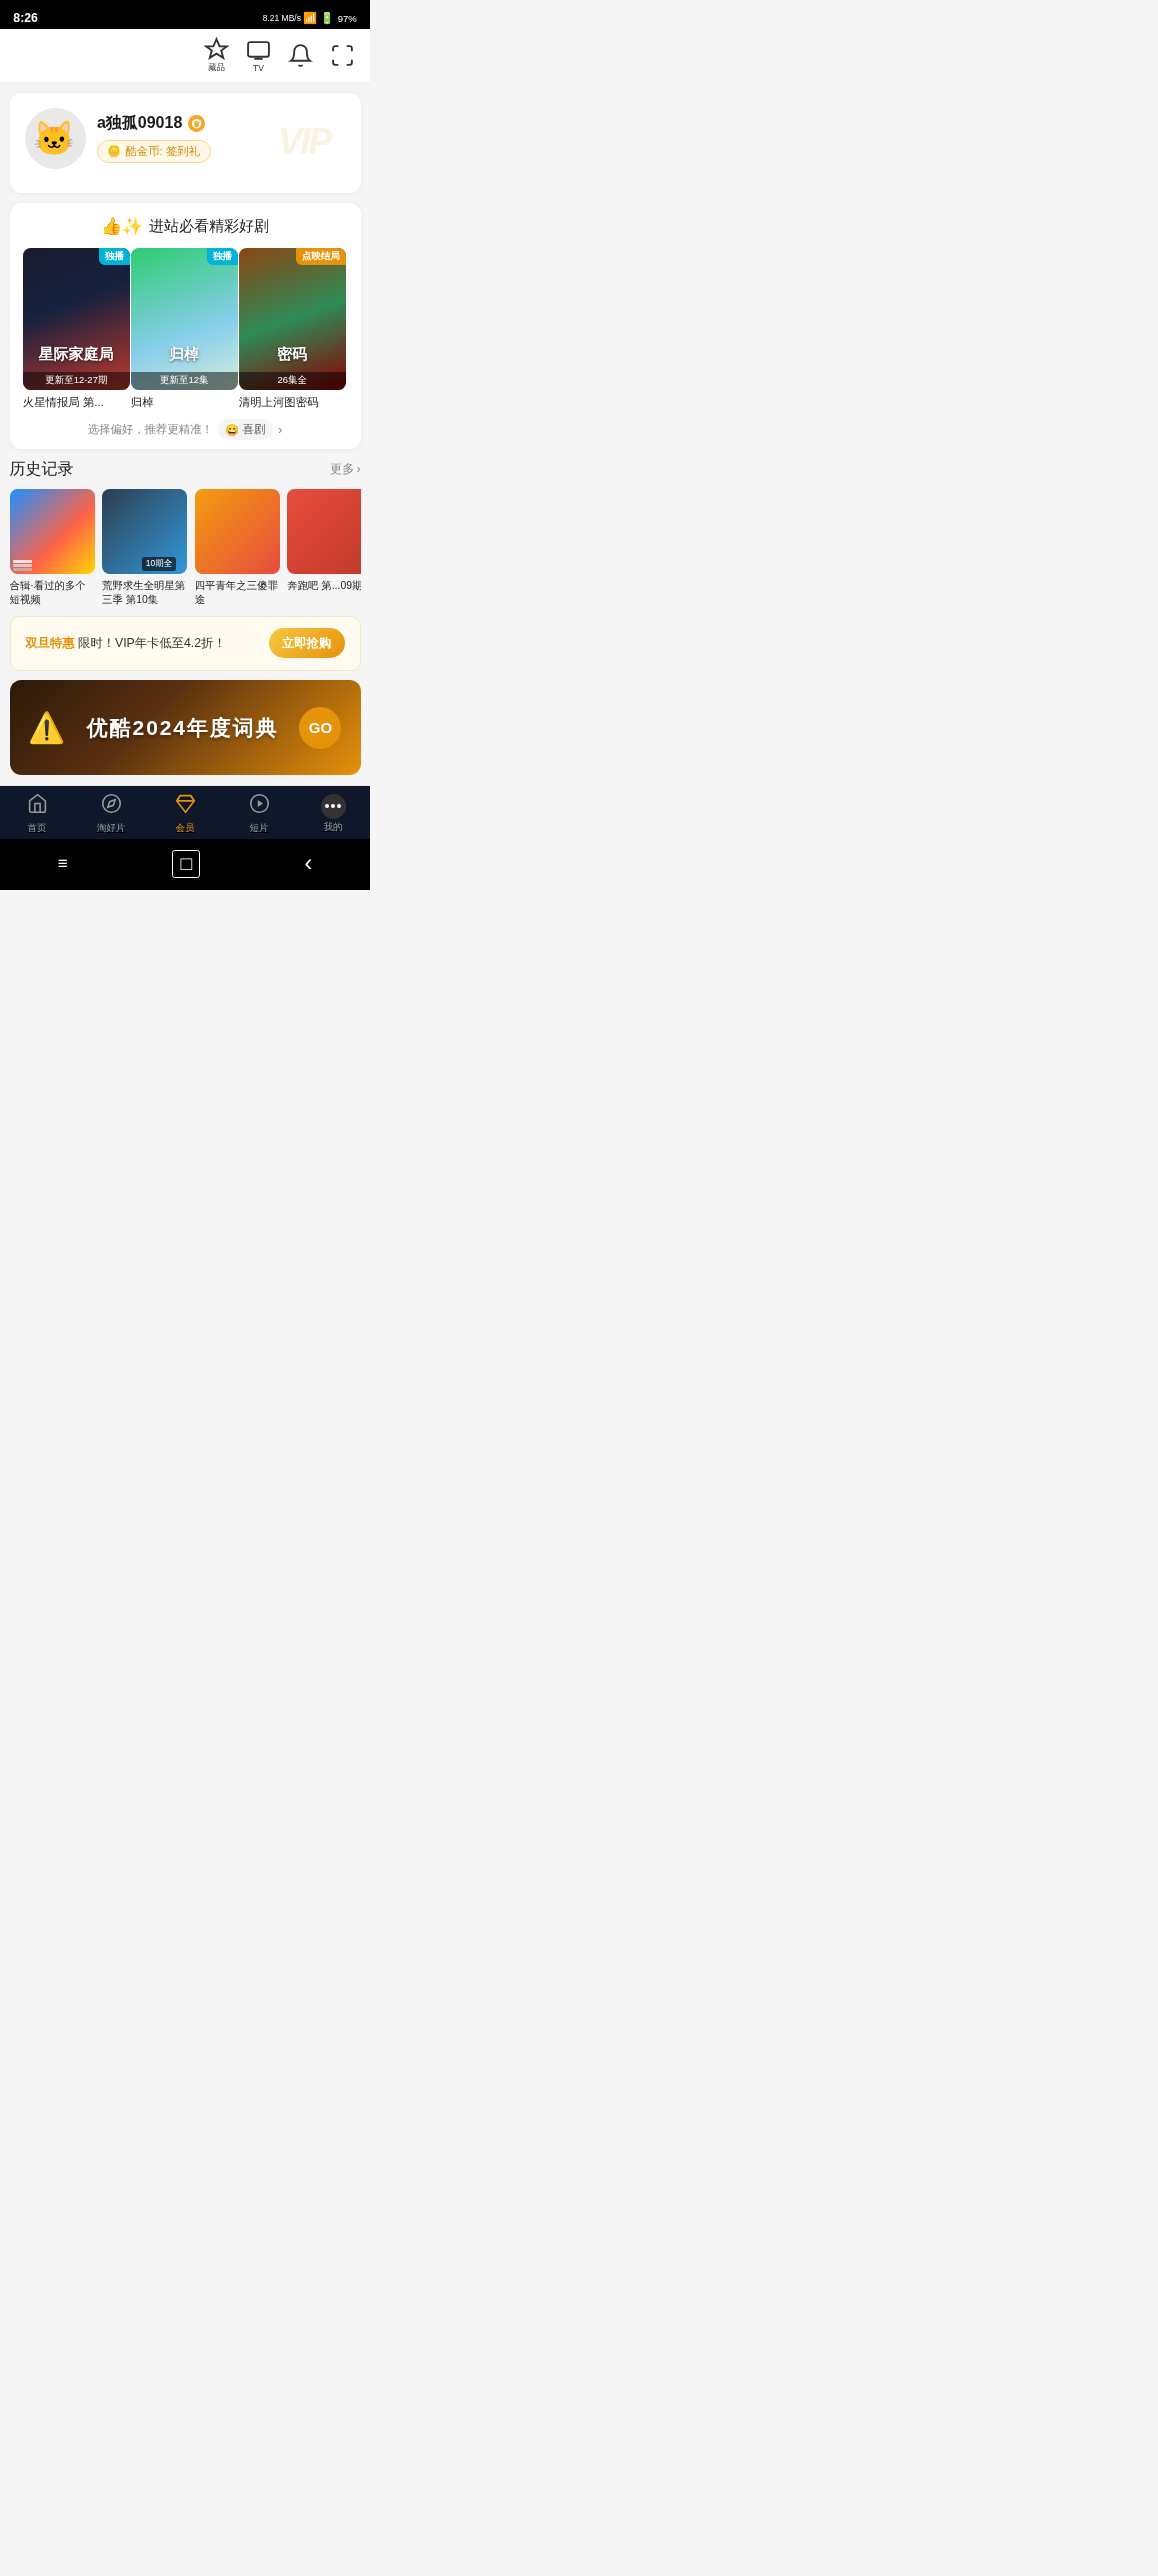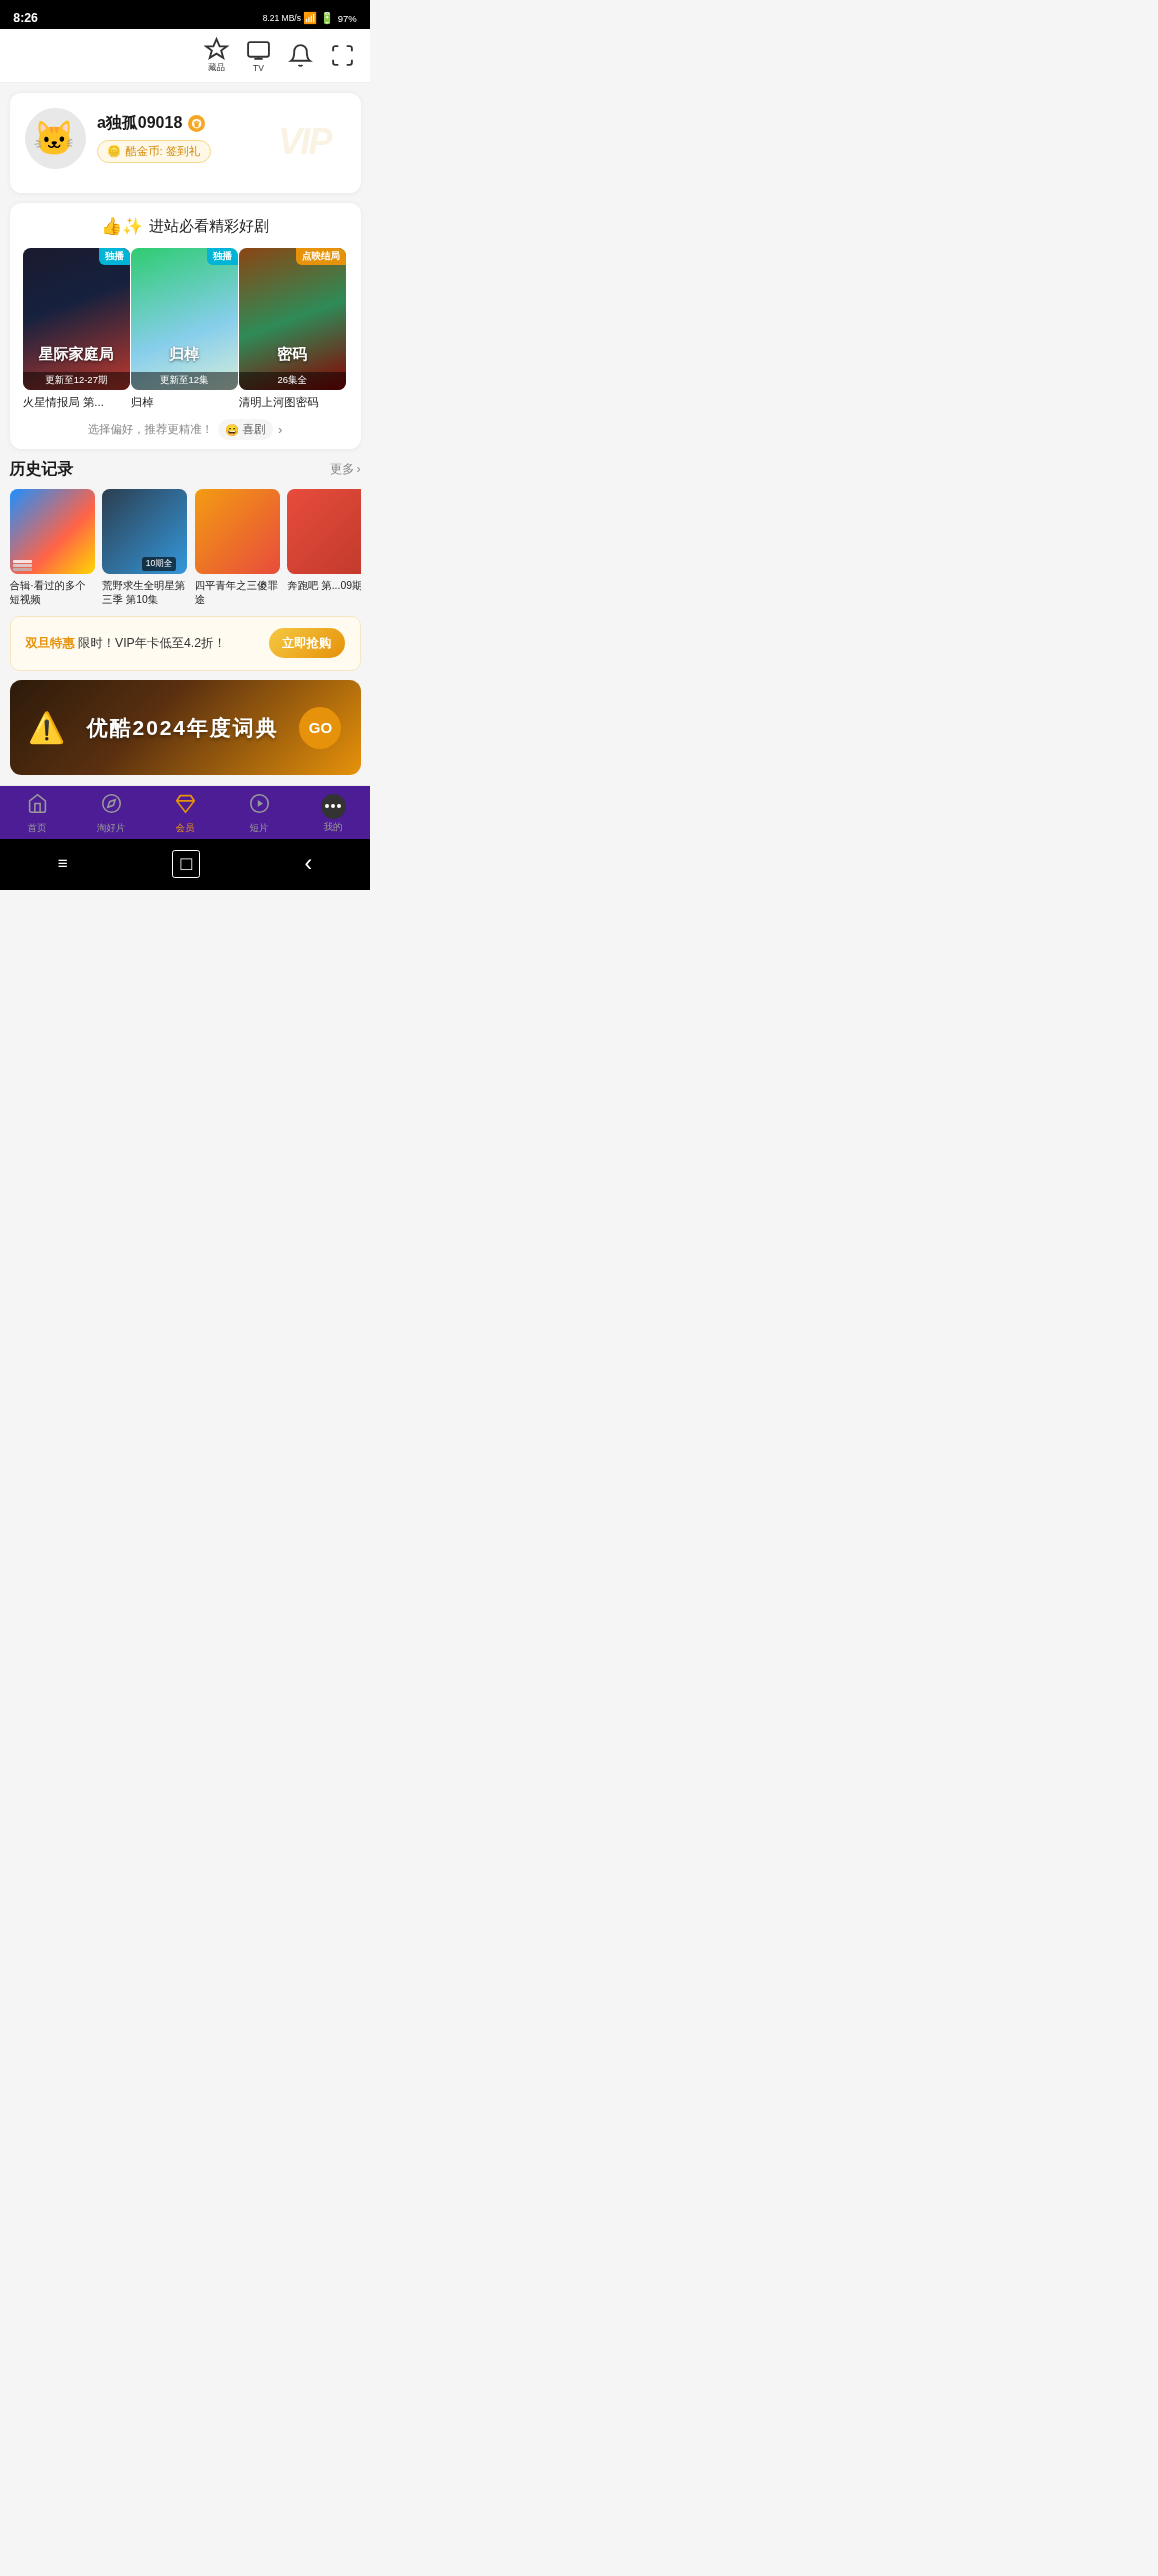--- a/index.html
+++ b/index.html
@@ -301,21 +301,21 @@
       margin: 9.5px 9.5px;
     }
     .history-header {
       display: flex;
       justify-content: space-between;
       align-items: center;
       margin-bottom: 9.5px;
     }
     .history-title {
       font-size: 16px;
-      font-weight: 700;
+      font-weight: 400;
       color: #1a1a1a;
     }
     .more-link {
       font-size: 12.3px;
       color: #888;
       cursor: pointer;
       display: flex;
       align-items: center;
       gap: 1.9px;
     }
@@ -449,28 +449,29 @@
       display: flex;
       align-items: center;
       justify-content: center;
       font-size: 15px;
       font-weight: 800;
       cursor: pointer;
     }
 
     
     .bottom-nav {
-      background: #4c1d95;
+      background: #0f172a;
       border-top: 0.9px solid #e8e8e8;
       display: flex;
       justify-content: space-around;
       align-items: center;
       padding: 7.6px 0 3.8px;
       position: sticky;
       bottom: 0;
+      text-decoration: underline;
     }
     .nav-item {
       display: flex;
       flex-direction: column;
       align-items: center;
       gap: 2.8px;
       cursor: pointer;
       min-width: 47px;
     }
     .nav-item-icon {

